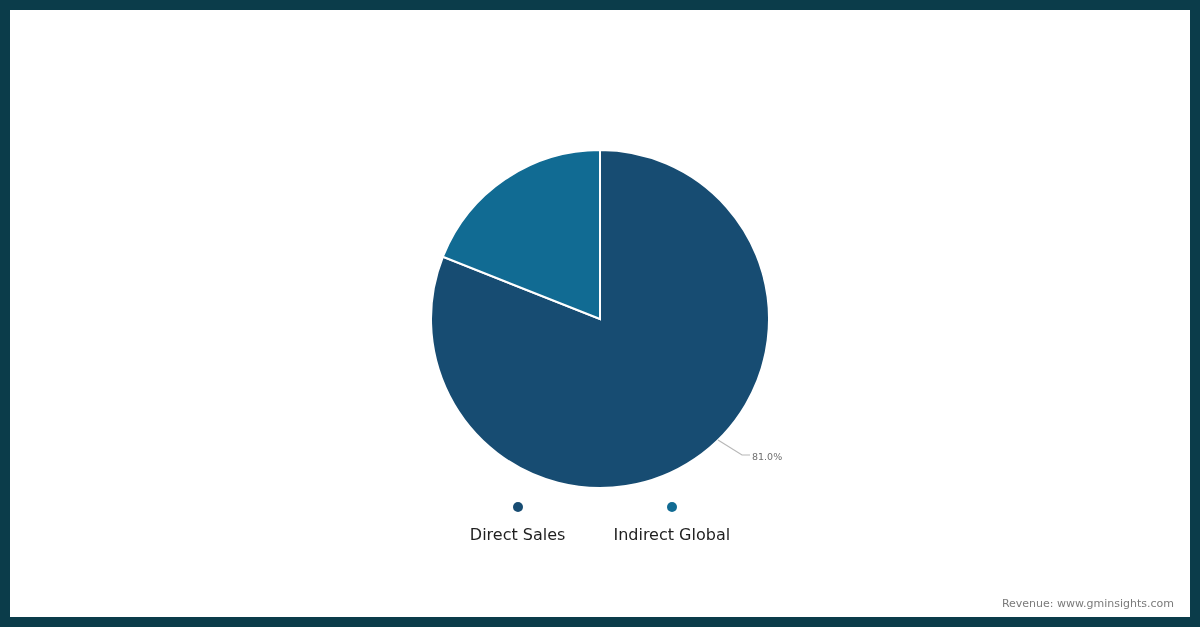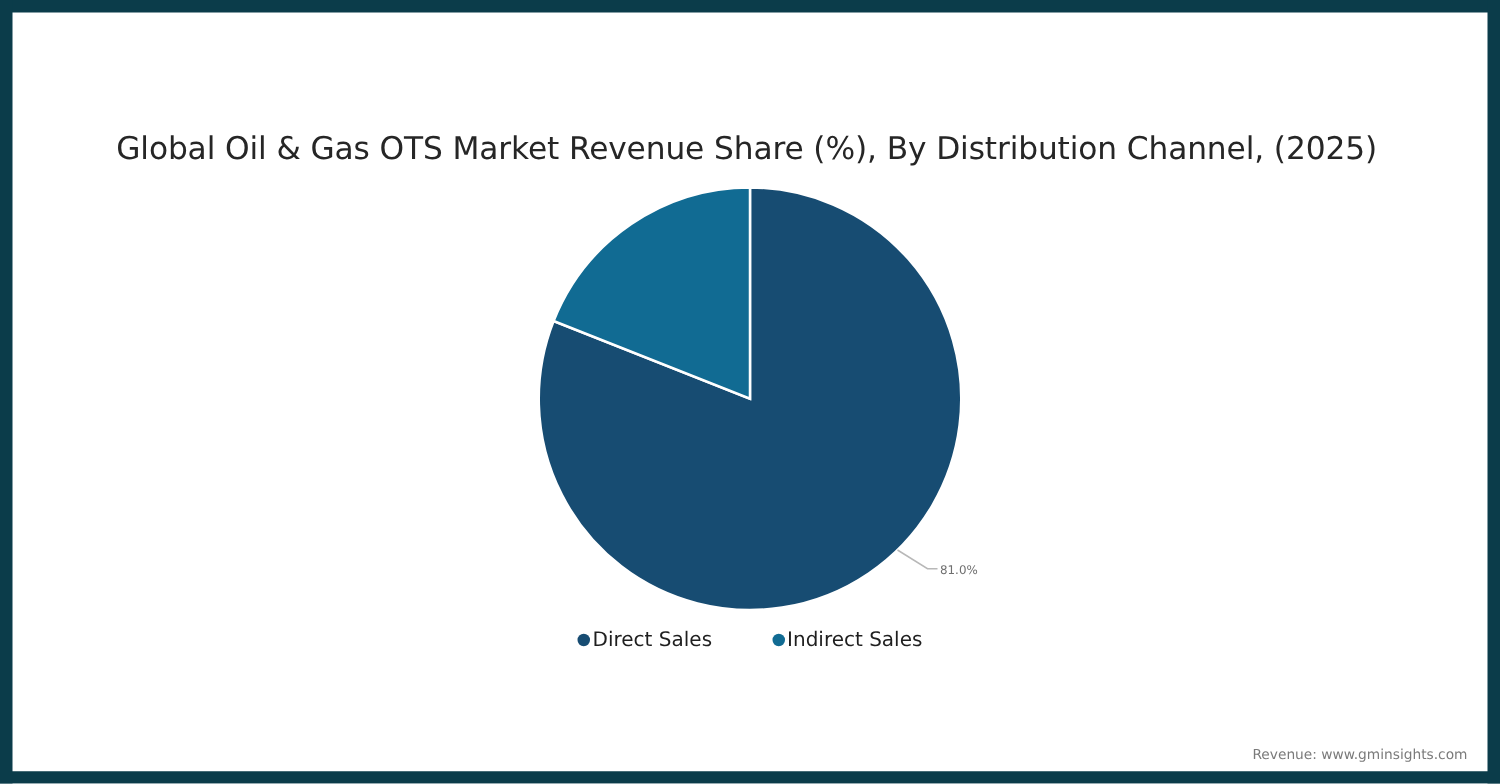--- a/index.html
+++ b/index.html
@@ -74,23 +74,23 @@
     top: 502px;
     width: 1200px;
     display: flex;
     flex-direction: row;
     justify-content: center;
     align-items: center;
     gap: 48px;
   }
   .legend-item {
     display: flex;
-    flex-direction: row;
+    flex-direction: column;
     align-items: center;
-    gap: 2px;
+    gap: 13px;
   }
   .legend-dot {
     width: 10px;
     height: 10px;
     border-radius: 50%;
     display: block;
     flex: 0 0 auto;
   }
   .legend-text {
     font-size: 16px;
@@ -113,21 +113,20 @@
 
 <div id="page">
 
   <div class="inner-canvas"></div>
 
   <div class="frame-border frame-top" style="background: rgb(11, 60, 74);"></div>
   <div class="frame-border frame-bottom" style="background: rgb(11, 60, 74);"></div>
   <div class="frame-border frame-left" style="background: rgb(11, 60, 74);"></div>
   <div class="frame-border frame-right" style="background: rgb(11, 60, 74);"></div>
 
-  <div class="chart-title">Global Oil &amp; Gas OTS Market Revenue Share (%), By Distribution Channel, (2025)</div>
 
   <div class="pie-wrap">
     <svg width="1200" height="627" viewBox="0 0 1200 627">
       <g>
         <path id="slice-0" fill="#174c72" stroke="#ffffff" stroke-width="2" d="M 600.00 319.00 L 600.00 150.00 A 169 169 0 1 1 442.87 256.79 Z"></path>
         <path id="slice-1" fill="#116b93" stroke="#ffffff" stroke-width="2" d="M 600.00 319.00 L 442.87 256.79 A 169 169 0 0 1 600.00 150.00 Z"></path>
       </g>
       <g>
         <polyline points="718,440 742,455 750,455" fill="none" stroke="#b8b8b8" stroke-width="1.2"></polyline>
       </g>
@@ -136,19 +135,19 @@
     <div class="slice-label">81.0%</div>
   </div>
 
   <div class="legend">
     <div class="legend-item">
       <span class="legend-dot" id="legend-dot-0" style="background: rgb(23, 76, 114);"></span>
       <span class="legend-text">Direct Sales</span>
     </div>
     <div class="legend-item">
       <span class="legend-dot" id="legend-dot-1" style="background: rgb(17, 107, 147);"></span>
-      <span class="legend-text">Indirect Sales</span>
+      <span class="legend-text">Indirect Global</span>
     </div>
   </div>
 
   <div class="source-note">Revenue: www.gminsights.com</div>
 
 </div>
 
 </body></html>

